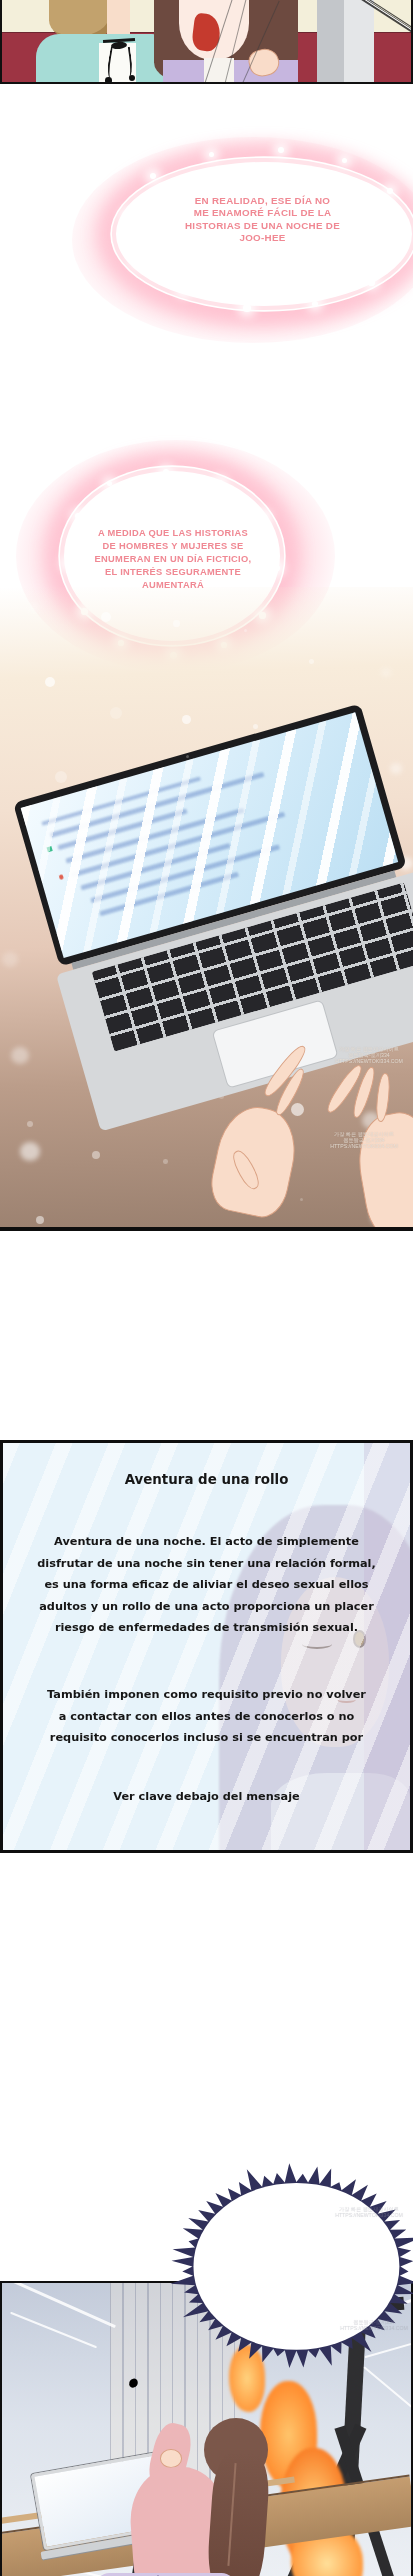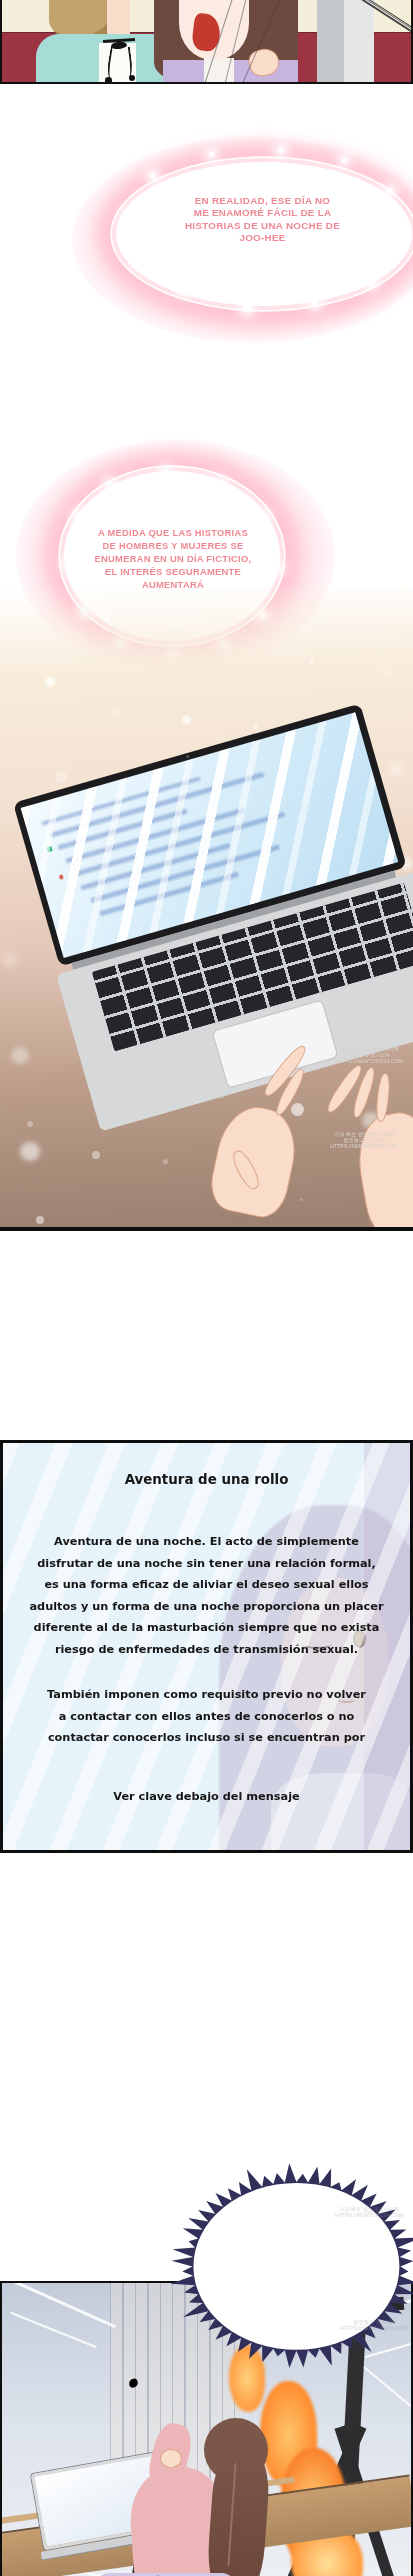--- a/index.html
+++ b/index.html
@@ -251,28 +251,27 @@
     <div class="abs" style="left:268px;top:330px;width:139px;height:82px;background:#eef2f8;border-radius:40% 30% 0 0;opacity:.55;"></div>
     <div class="abs" style="left:361px;top:0;width:53px;height:407px;background:#c4b4d2;opacity:.35;"></div>
     <div class="abs" style="left:0;top:0;width:413px;height:407px;
          background:repeating-linear-gradient(112deg, rgba(255,255,255,.5) 0 15.5px, rgba(255,255,255,0) 15.5px 49px);"></div>
 
     <div class="abs info-text" style="left:0;top:29px;width:407px;font-size:13.4px;">Aventura de una rollo</div>
     <div class="abs info-text" style="left:0;top:88px;width:407px;font-size:11.3px;line-height:21.6px;">
       <div>Aventura de una noche.  El acto de simplemente</div>
       <div>disfrutar de una noche sin tener una relación formal,</div>
       <div>es una forma eficaz de aliviar el deseo sexual ellos</div>
-      <div>adultos y un forma de una noche proporciona un placer</div>
-      <div>diferente al de la masturbación siempre que no exista</div>
+      <div>adultos y un rollo de una acto proporciona un placer</div>
       <div>riesgo de enfermedades de transmisión sexual.</div>
     </div>
     <div class="abs info-text" style="left:0;top:241px;width:407px;font-size:11.3px;line-height:21.6px;">
       <div>También imponen como requisito previo no volver</div>
       <div>a contactar con ellos antes de conocerlos o no</div>
-      <div>contactar conocerlos incluso si se encuentran por</div>
+      <div>requisito conocerlos incluso si se encuentran por</div>
     </div>
     <div class="abs info-text" style="left:0;top:347px;width:407px;font-size:11.3px;">Ver clave debajo del mensaje</div>
   </div>
 
   <div id="panel-room" class="abs">
     <div class="abs" style="left:108px;top:0;width:131px;height:234px;
          background:rgba(235,225,215,.35);background-image:repeating-linear-gradient(90deg, rgba(96,106,138,.30) 0 1.5px, rgba(0,0,0,0) 1.5px 12.4px);"></div>
     <div class="abs whiteline" style="left:-10.3px;top:15.5px;width:129px;height:2.6px;transform:rotate(24deg);"></div>
     <div class="abs whiteline" style="left:5.2px;top:46px;width:93px;height:2.1px;transform:rotate(22deg);"></div>
     <div class="abs whiteline" style="left:340px;top:20.6px;width:108px;height:2.6px;transform:rotate(-18deg);"></div>

